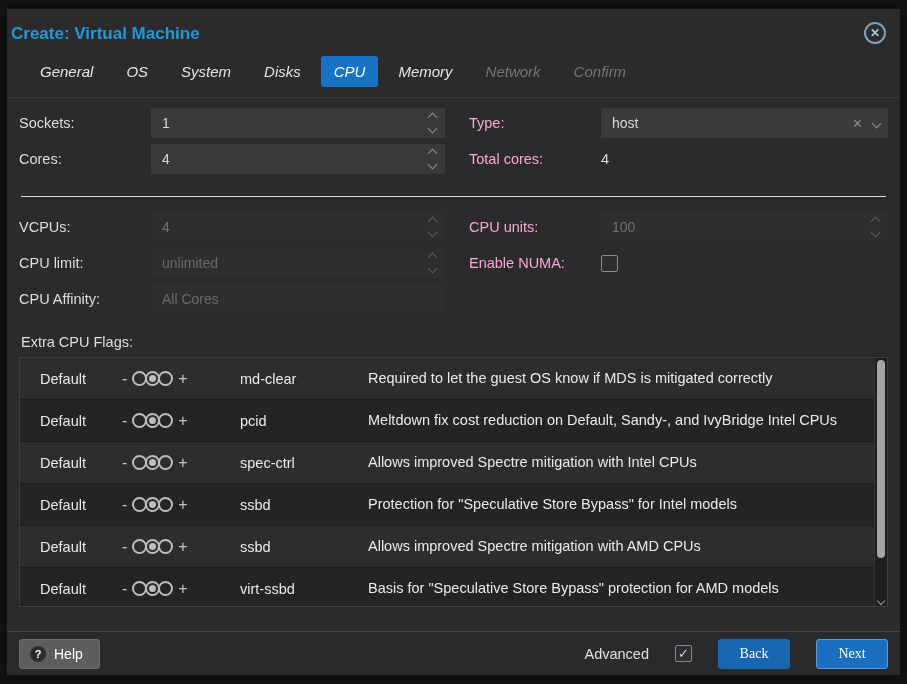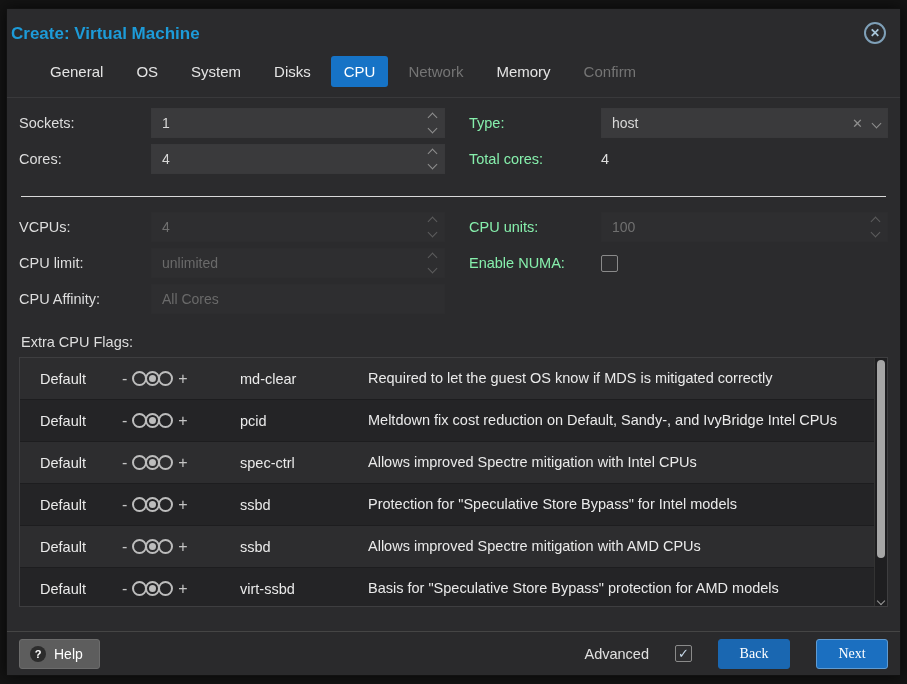--- a/index.html
+++ b/index.html
@@ -22,36 +22,37 @@
   .hdr { display:flex; align-items:flex-end; padding:13px 14px 6px 4px; }
   .title { color:#1d9bd8; font-size:17px; font-weight:bold; }
   .close-btn {
     margin-left:auto; width:22px; height:22px; border:2px solid #7fa0b8;
     border-radius:50%; color:#a9c6da; display:flex; align-items:center;
     justify-content:center; font-size:12px; font-weight:bold; cursor:pointer;
     line-height:1;
   }
   
   .tabs {
-    display:flex; gap:7px; padding:6px 12px 10px 30px;
+    display:flex; gap:7px; padding:6px 12px 10px 20px;
     border-bottom:1px solid rgba(255,255,255,0.07);
+    font-style:italic;
   }
   .tab {
     padding:7px 13px; font-size:15px; color:#e4e4e4; border-radius:3px;
     cursor:pointer; white-space:nowrap;
   }
   .tab.active { background:#1673c6; color:#fff; }
   .tab.disabled { color:#757575; cursor:default; }
   
   .bdy { flex:1; padding:10px 12px 0 12px; overflow:hidden; }
   .frow { display:flex; align-items:center; margin-bottom:6px; height:30px; }
   .lab  { width:132px; font-size:14.5px; color:#dedede; }
   .fld  { width:294px; position:relative; }
   .gap  { width:24px; }
-  .lab2 { width:132px; font-size:14.5px; color:#86efac; }
+  .lab2 { width:132px; font-size:14.5px; color:#f9a8d4; }
   .fld2 { flex:1; position:relative; }
   input.txt {
     width:100%; height:30px; background:#3a3a3c; border:1px solid #39393b;
     color:#d8d8d8; font-size:14px; padding:0 28px 0 10px; outline:none;
     font-family:"Liberation Sans", sans-serif;
   }
   input.txt::placeholder { color:#6a6a6a; }
   input.txt:disabled { background:#2e2e30; color:#707070; border-color:#2d2d2f; }
   .spin {
     position:absolute; right:9px; top:50%; transform:translateY(-50%);
@@ -145,22 +146,22 @@
     <div class="title">Create: Virtual Machine</div>
     <div class="close-btn">✕</div>
   </div>
 
   <div class="tabs">
     <div class="tab">General</div>
     <div class="tab">OS</div>
     <div class="tab">System</div>
     <div class="tab">Disks</div>
     <div class="tab active">CPU</div>
+    <div class="tab">Memory</div>
     <div class="tab disabled">Network</div>
-    <div class="tab">Memory</div>
     <div class="tab disabled">Confirm</div>
   </div>
 
   <div class="bdy">
 
     <div class="frow">
       <div class="lab">Sockets:</div>
       <div class="fld">
         <input class="txt" type="text" value="1" style="">
         <div class="spin">

